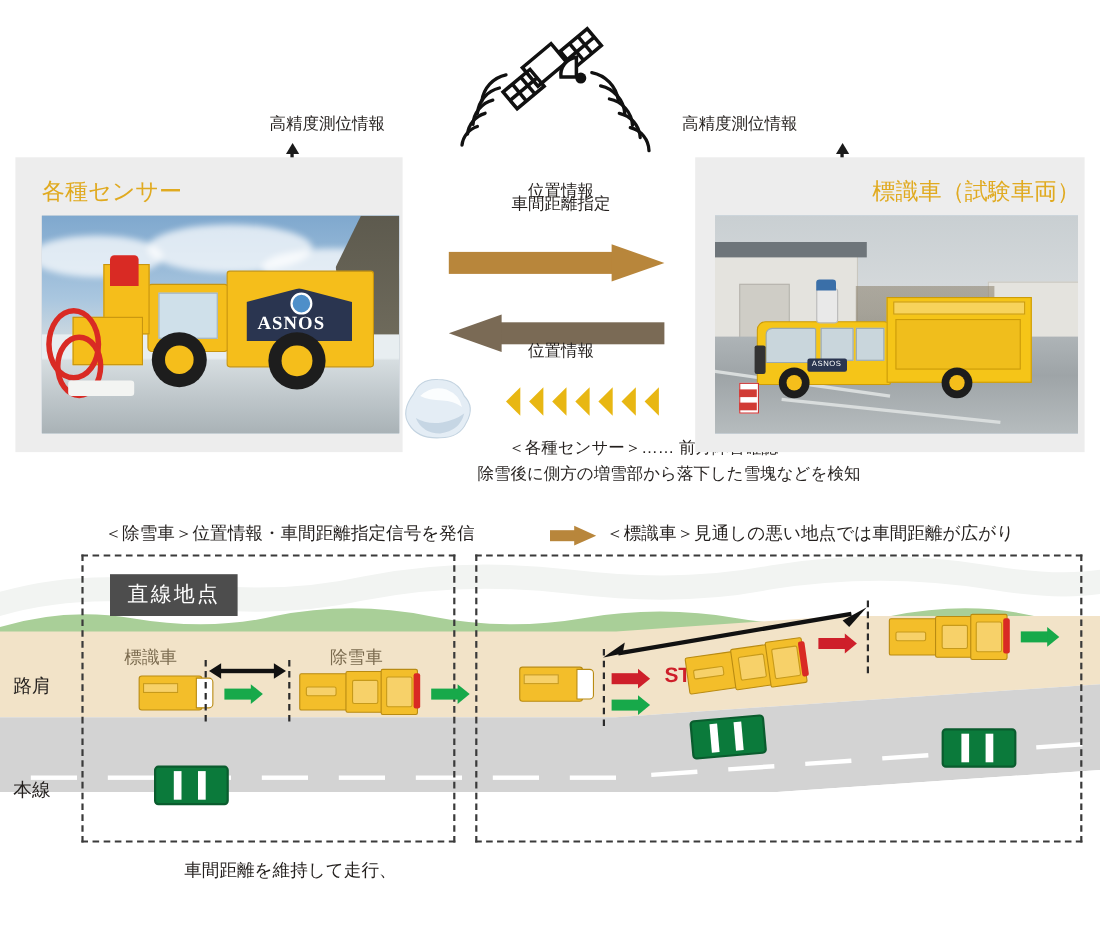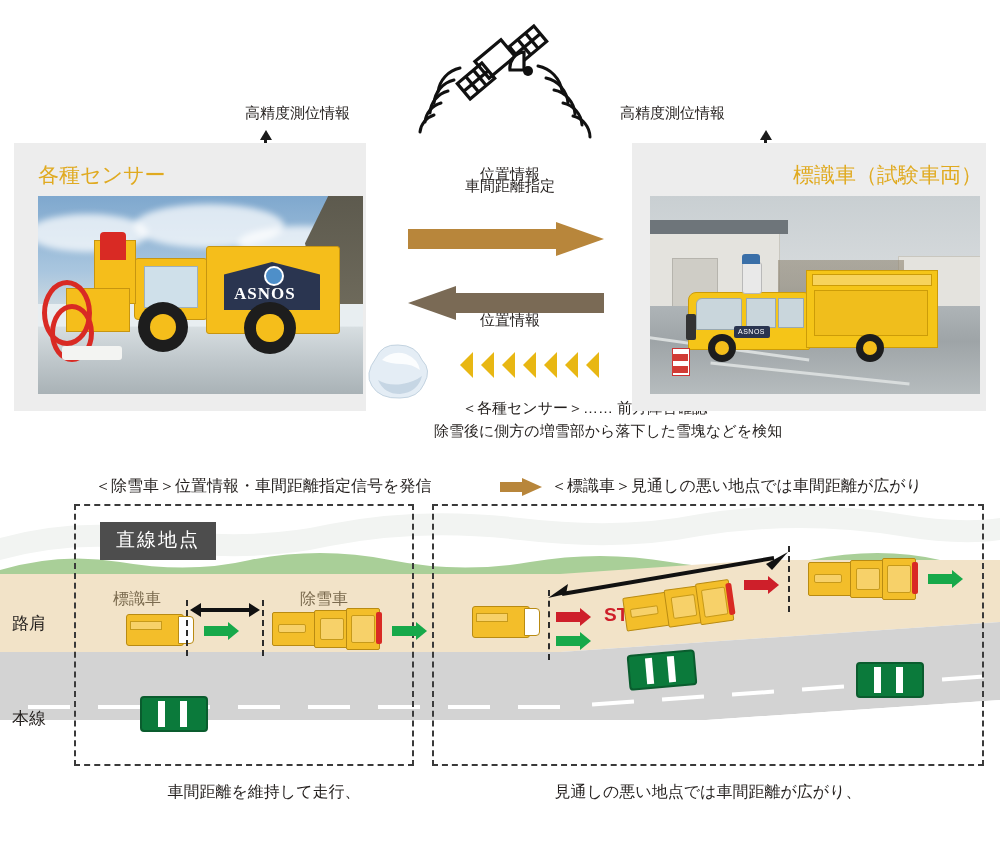--- a/index.html
+++ b/index.html
@@ -428,15 +428,14 @@
       <div class="wind" style="left:38px;top:3px;width:7px;height:26px;"></div>
     </div>
     <div class="v-car" style="left:856px;top:162px;width:64px;height:32px;">
       <div class="wind" style="left:16px;top:3px;width:7px;height:26px;"></div>
       <div class="wind" style="left:38px;top:3px;width:7px;height:26px;"></div>
     </div>
   </div>
 
   <div class="cap" style="left:104px;top:780px;width:320px;">車間距離を維持して走行、</div>
 
-  <div class="cap" style="left:460px;top:780px;width:496px;">見通しの悪い地点では車間距離が広がり、</div>
 
 </div>
 
 </body></html>

